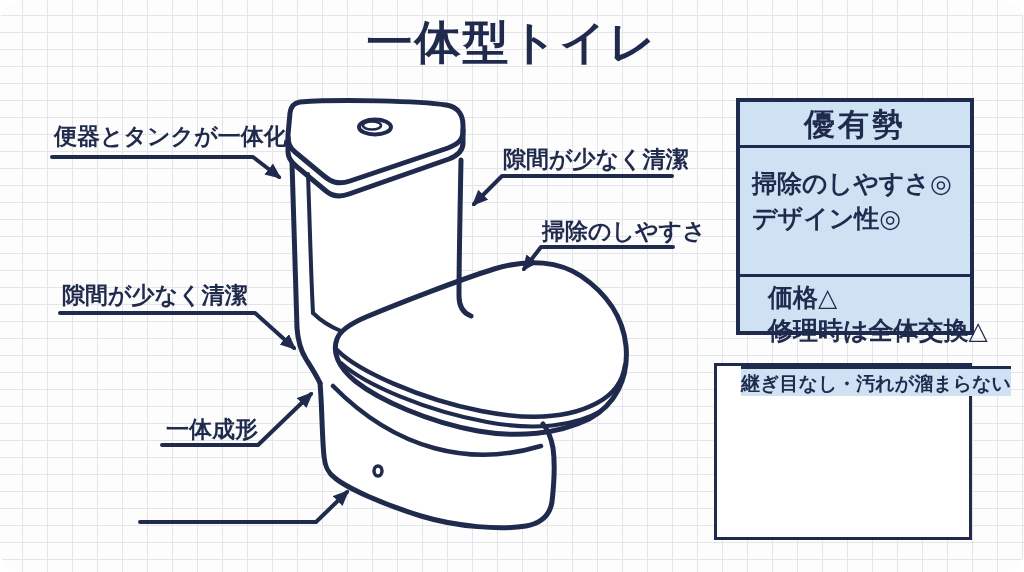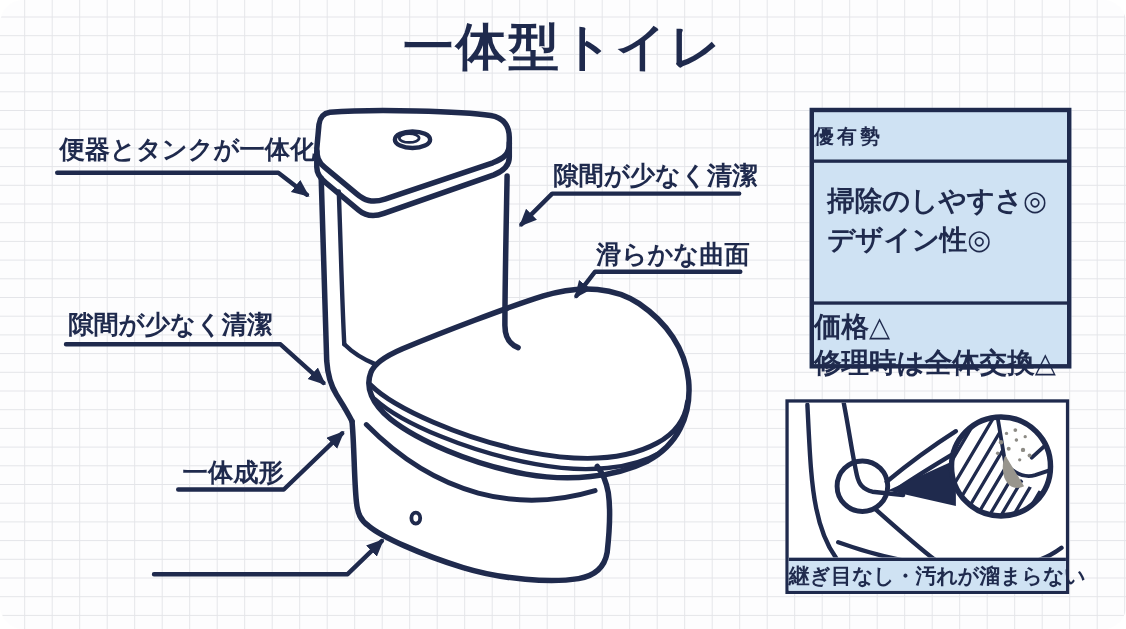--- a/index.html
+++ b/index.html
@@ -22,34 +22,34 @@
   .label{
     position:absolute;font-size:23px;font-weight:800;white-space:nowrap;
     color:var(--ink,#1f2a4d);letter-spacing:0px;line-height:1.1;
   }
   .info-table{
     position:absolute;left:736px;top:98px;width:238px;height:237px;
     box-sizing:border-box;border:4px solid var(--ink,#1f2a4d);
     background:var(--panel,#cfe2f3);
   }
   .info-table .thead{
-    height:43px;line-height:45px;font-size:18px;font-weight:800;
+    height:43px;line-height:45px;text-align:center;font-size:31px;font-weight:800;
     border-bottom:3px solid var(--ink,#1f2a4d);letter-spacing:3px;white-space:nowrap;
   }
   .info-table .pros{
     height:108px;box-sizing:content-box;padding:18px 12px 0;
     border-bottom:3px solid var(--ink,#1f2a4d);
   }
   .info-table .pros .row{line-height:35px;font-size:25px;font-weight:800;white-space:nowrap;}
-  .info-table .cons{padding:4px 0 0;}
+  .info-table .cons{padding:4px 28px 0;}
   .info-table .cons .row{line-height:33px;font-size:25px;font-weight:800;white-space:nowrap;}
   .inset{
     position:absolute;left:714px;top:363px;width:258px;height:177px;margin:0;
     box-sizing:border-box;border:3.5px solid var(--ink,#1f2a4d);background:#ffffff;
-    display:flex;flex-direction:column;
+    display:flex;flex-direction:row;padding-left:24px;
   }
   .inset .pic{flex:1;overflow:hidden;}
   .inset .pic svg{display:block;width:100%;height:100%;}
   .inset figcaption{
     height:30px;line-height:29px;box-sizing:border-box;
     border-top:3px solid var(--ink,#1f2a4d);background:var(--panel,#cfe2f3);
     text-align:center;font-size:19px;font-weight:800;white-space:nowrap;
     color:var(--ink,#1f2a4d);
   }
 </style>
@@ -121,21 +121,21 @@
       <polyline points="60,313 255,313 294,348" marker-end="url(#arrow)"></polyline>
       <polyline points="162,445 258,445 311,394" marker-end="url(#arrow)"></polyline>
       <polyline points="140,522 316,522 347,492" marker-end="url(#arrow)"></polyline>
     </g>
   </svg>
 
   <h1 class="title">一体型トイレ</h1>
 
   <div class="label" style="left:54px;top:124px">便器とタンクが一体化</div>
   <div class="label" style="left:503px;top:147px">隙間が少なく清潔</div>
-  <div class="label" style="left:542px;top:219px">滑らかな曲面</div>
+  <div class="label" style="left:542px;top:219px">掃除のしやすさ</div>
   <div class="label" style="left:62px;top:283px">隙間が少なく清潔</div>
   <div class="label" style="left:166px;top:417px">一体成形</div>
 
   <section class="info-table">
     <div class="thead">優有勢</div>
     <div class="pros">
       <div class="row">掃除のしやすさ◎</div>
       <div class="row">デザイン性◎</div>
     </div>
     <div class="cons">

